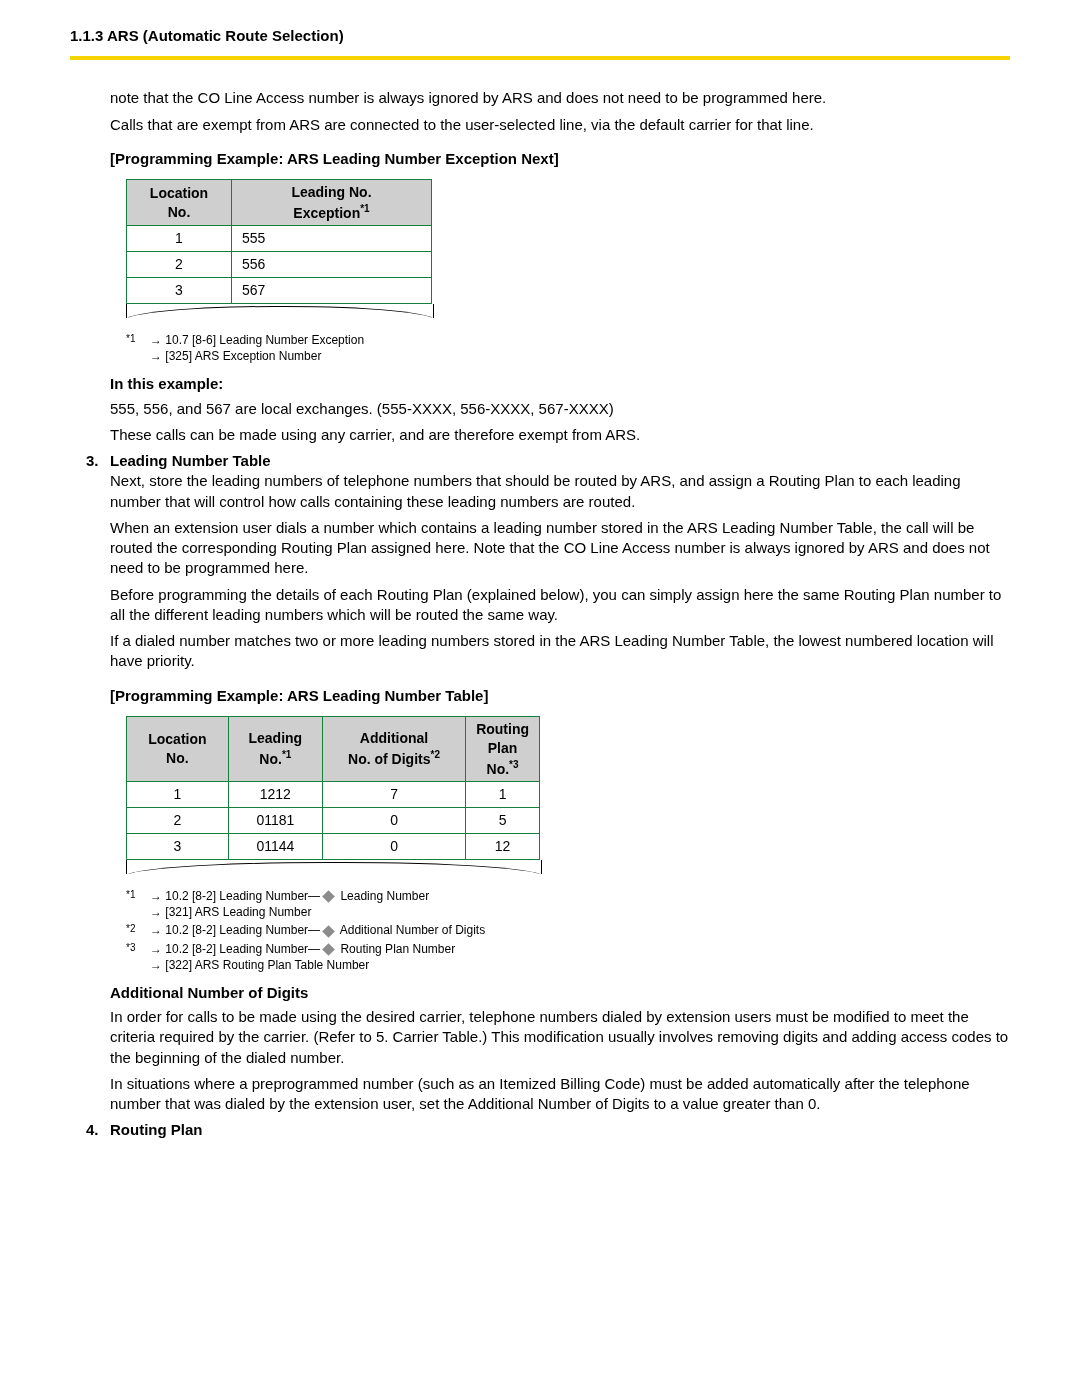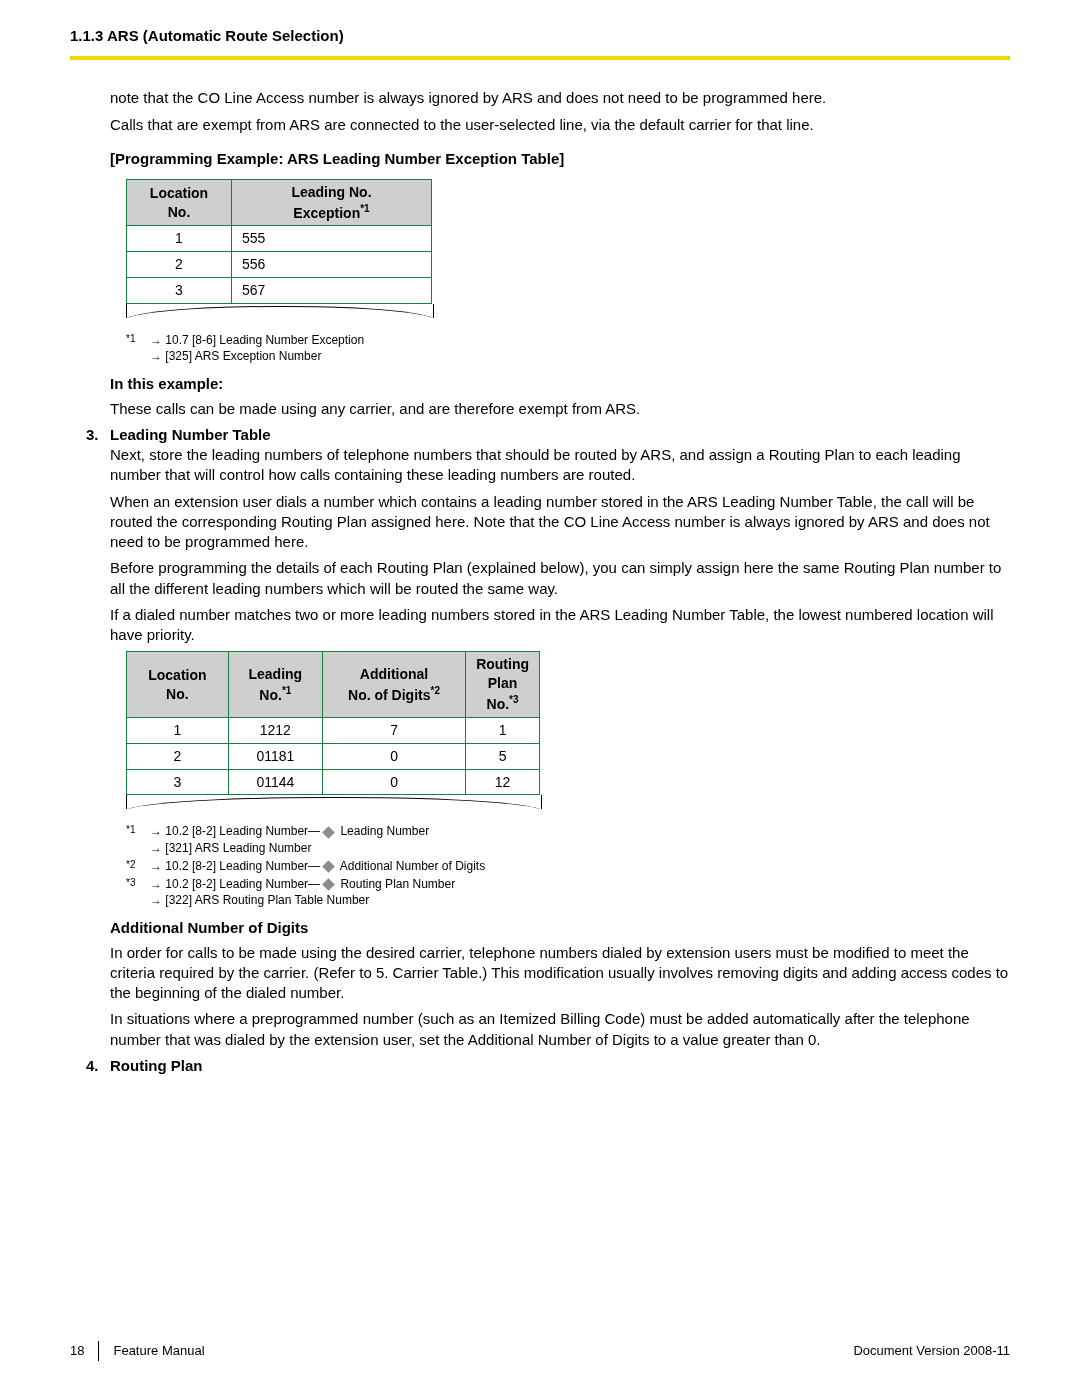--- a/index.html
+++ b/index.html
@@ -35,21 +35,21 @@
 <div class="page">
 
   <div class="header">1.1.3 ARS (Automatic Route Selection)</div>
   <div class="rule"></div>
 
   <div class="content">
 
     <p class="para">note that the CO Line Access number is always ignored by ARS and does not need to be programmed here.</p>
     <p class="para">Calls that are exempt from ARS are connected to the user-selected line, via the default carrier for that line.</p>
 
-    <div class="h2">[Programming Example: ARS Leading Number Exception Table]</div>
+    <div class="h2">[Programming Example: ARS Leading Number Exception Next]</div>
 
     <table style="width:306px">
       <tbody>
           <tr>
         <th style="width:84px">
           <span>Location</span><br>
           <span>No.</span>
         </th>
         <th>
           <span>Leading No.</span><br>
@@ -76,31 +76,33 @@
       <div class="fn">
         <span class="sup">*1</span>
         <div>
           <div class="arrow">→ 10.7  [8-6] Leading Number Exception</div>
           <div class="arrow">→ [325] ARS Exception Number</div>
         </div>
       </div>
     </div>
 
     <div class="h3">In this example:</div>
+    <p class="para">555, 556, and 567 are local exchanges. (555-XXXX, 556-XXXX, 567-XXXX)</p>
     <p class="para">These calls can be made using any carrier, and are therefore exempt from ARS.</p>
 
     <div class="list-item">
       <span class="list-num">3.</span>
       <span class="h3" style="margin:0">Leading Number Table</span>
     </div>
     <p class="para">Next, store the leading numbers of telephone numbers that should be routed by ARS, and assign a Routing Plan to each leading number that will control how calls containing these leading numbers are routed.</p>
     <p class="para">When an extension user dials a number which contains a leading number stored in the ARS Leading Number Table, the call will be routed the corresponding Routing Plan assigned here. Note that the CO Line Access number is always ignored by ARS and does not need to be programmed here.</p>
     <p class="para">Before programming the details of each Routing Plan (explained below), you can simply assign here the same Routing Plan number to all the different leading numbers which will be routed the same way.</p>
     <p class="para">If a dialed number matches two or more leading numbers stored in the ARS Leading Number Table, the lowest numbered location will have priority.</p>
 
+    <div class="h2">[Programming Example: ARS Leading Number Table]</div>
 
     <table style="width:414px">
       <tbody>
           <tr>
         <th style="width:84px">
           <span>Location</span><br>
           <span>No.</span>
         </th>
         <th style="width:76px">
           <span>Leading</span><br>
@@ -170,20 +172,14 @@
     <p class="para">In order for calls to be made using the desired carrier, telephone numbers dialed by extension users must be modified to meet the criteria required by the carrier. (Refer to 5. Carrier Table.) This modification usually involves removing digits and adding access codes to the beginning of the dialed number.</p>
     <p class="para">In situations where a preprogrammed number (such as an Itemized Billing Code) must be added automatically after the telephone number that was dialed by the extension user, set the Additional Number of Digits to a value greater than 0.</p>
 
     <div class="list-item">
       <span class="list-num">4.</span>
       <span class="h3" style="margin:0">Routing Plan</span>
     </div>
 
   </div>
 
-  <div class="footer">
-    <span class="pnum">18</span>
-    <span class="sep"></span>
-    <span>Feature Manual</span>
-    <span class="right">Document Version  2008-11</span>
-  </div>
 
 </div>
 
 </body></html>

